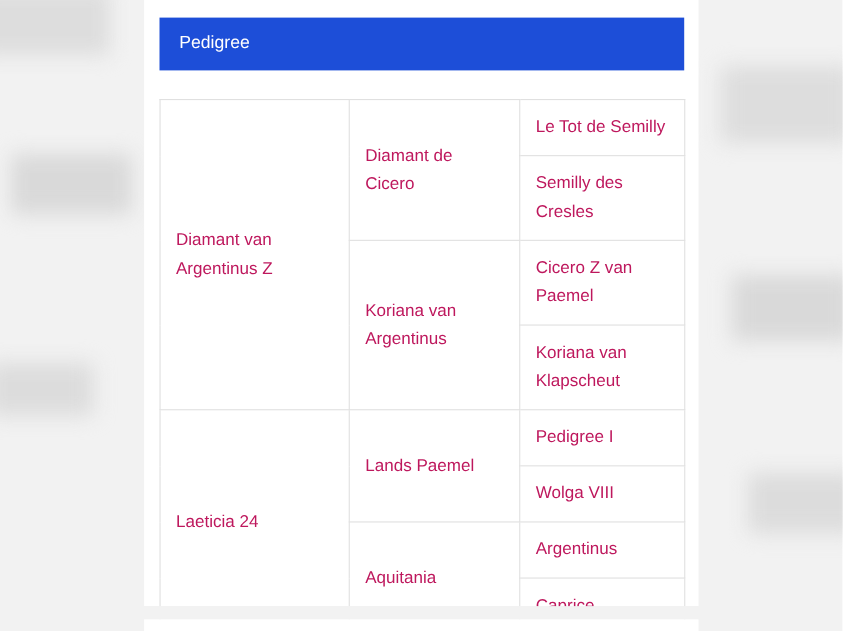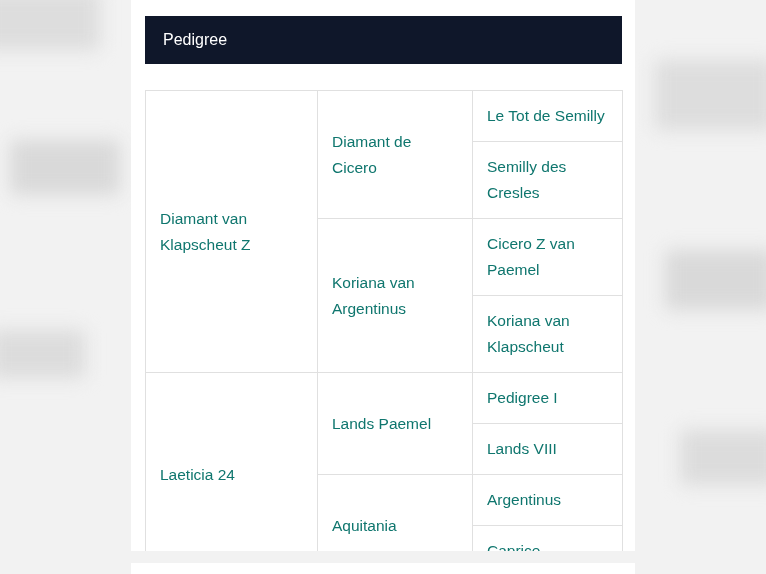--- a/index.html
+++ b/index.html
@@ -46,42 +46,42 @@
   }
 
   .card-inner {
     position: absolute;
     left: 14px;
     top: 16px;
     width: 477px;
   }
 
   .panel-header {
-    background: #0f172a;
+    background: #1d4ed8;
     color: #ffffff;
     font-size: 16px;
     line-height: 20px;
     padding: 20px 18px;
     box-sizing: border-box;
     height: 48px;
     display: flex;
     align-items: center;
   }
 
   table.pedigree {
     border-collapse: collapse;
     width: 477px;
     table-layout: fixed;
     margin-top: 26px;
   }
   table.pedigree td {
     border: 1px solid #e0e0e0;
     font-size: 15.5px;
     line-height: 26px;
-    color: #0f766e;
+    color: #be185d;
     padding: 12px 14px;
     vertical-align: middle;
     box-sizing: border-box;
   }
   td.col1 { width: 172px; }
   td.col2 { width: 155px; }
   td.col3 { width: 150px; }
 
   .bottom-strip {
     position: absolute;
@@ -115,42 +115,42 @@
 <div class="card">
   <div class="card-inner">
 
     <div class="panel-header">
       <span>Pedigree</span>
     </div>
 
     <table class="pedigree">
       <tbody>
         <tr>
-          <td class="col1" rowspan="4">Diamant van Klapscheut Z</td>
+          <td class="col1" rowspan="4">Diamant van Argentinus Z</td>
           <td class="col2" rowspan="2">Diamant de Cicero</td>
           <td class="col3">Le Tot de Semilly</td>
         </tr>
         <tr>
           <td class="col3">Semilly des Cresles</td>
         </tr>
         <tr>
           <td class="col2" rowspan="2">Koriana van Argentinus</td>
           <td class="col3">Cicero Z van Paemel</td>
         </tr>
         <tr>
           <td class="col3">Koriana van Klapscheut</td>
         </tr>
 
         <tr>
           <td class="col1" rowspan="4">Laeticia 24</td>
           <td class="col2" rowspan="2">Lands Paemel</td>
           <td class="col3">Pedigree I</td>
         </tr>
         <tr>
-          <td class="col3">Lands VIII</td>
+          <td class="col3">Wolga VIII</td>
         </tr>
         <tr>
           <td class="col2" rowspan="2">Aquitania</td>
           <td class="col3">Argentinus</td>
         </tr>
         <tr>
           <td class="col3">Caprice</td>
         </tr>
       </tbody>
     </table>

